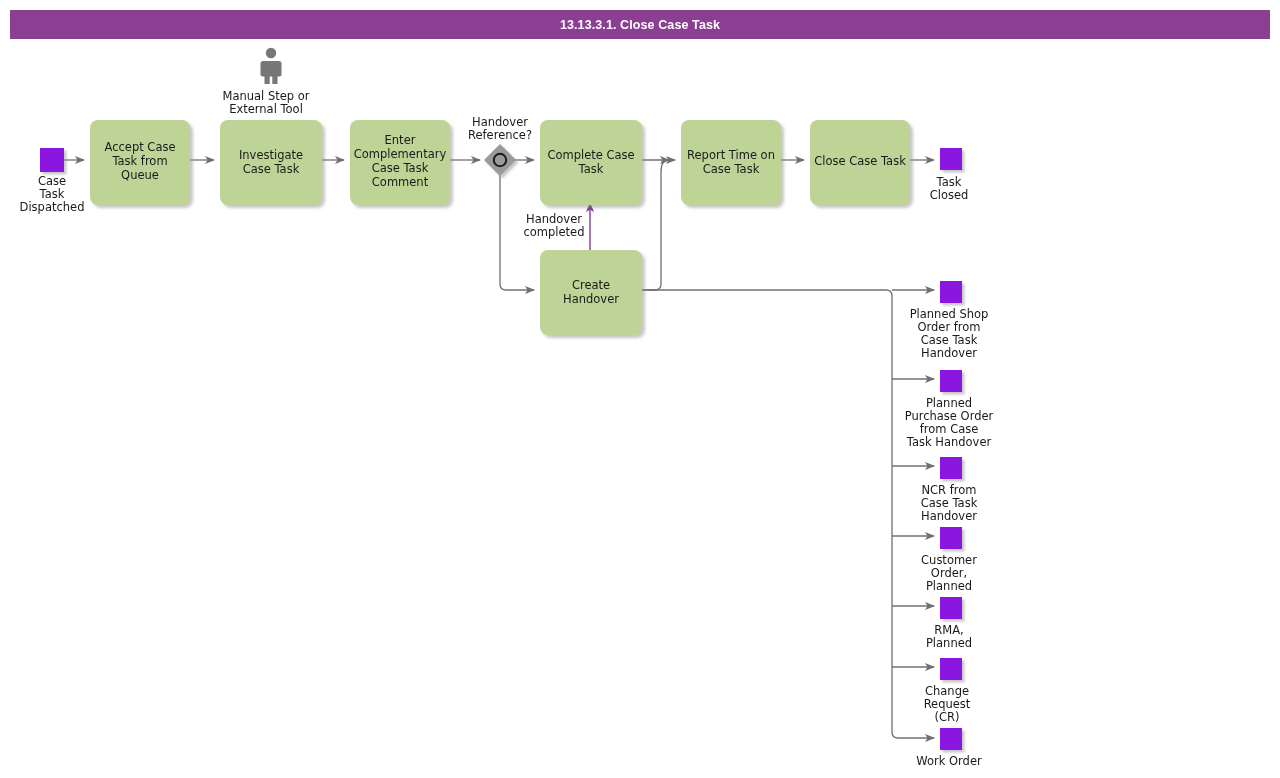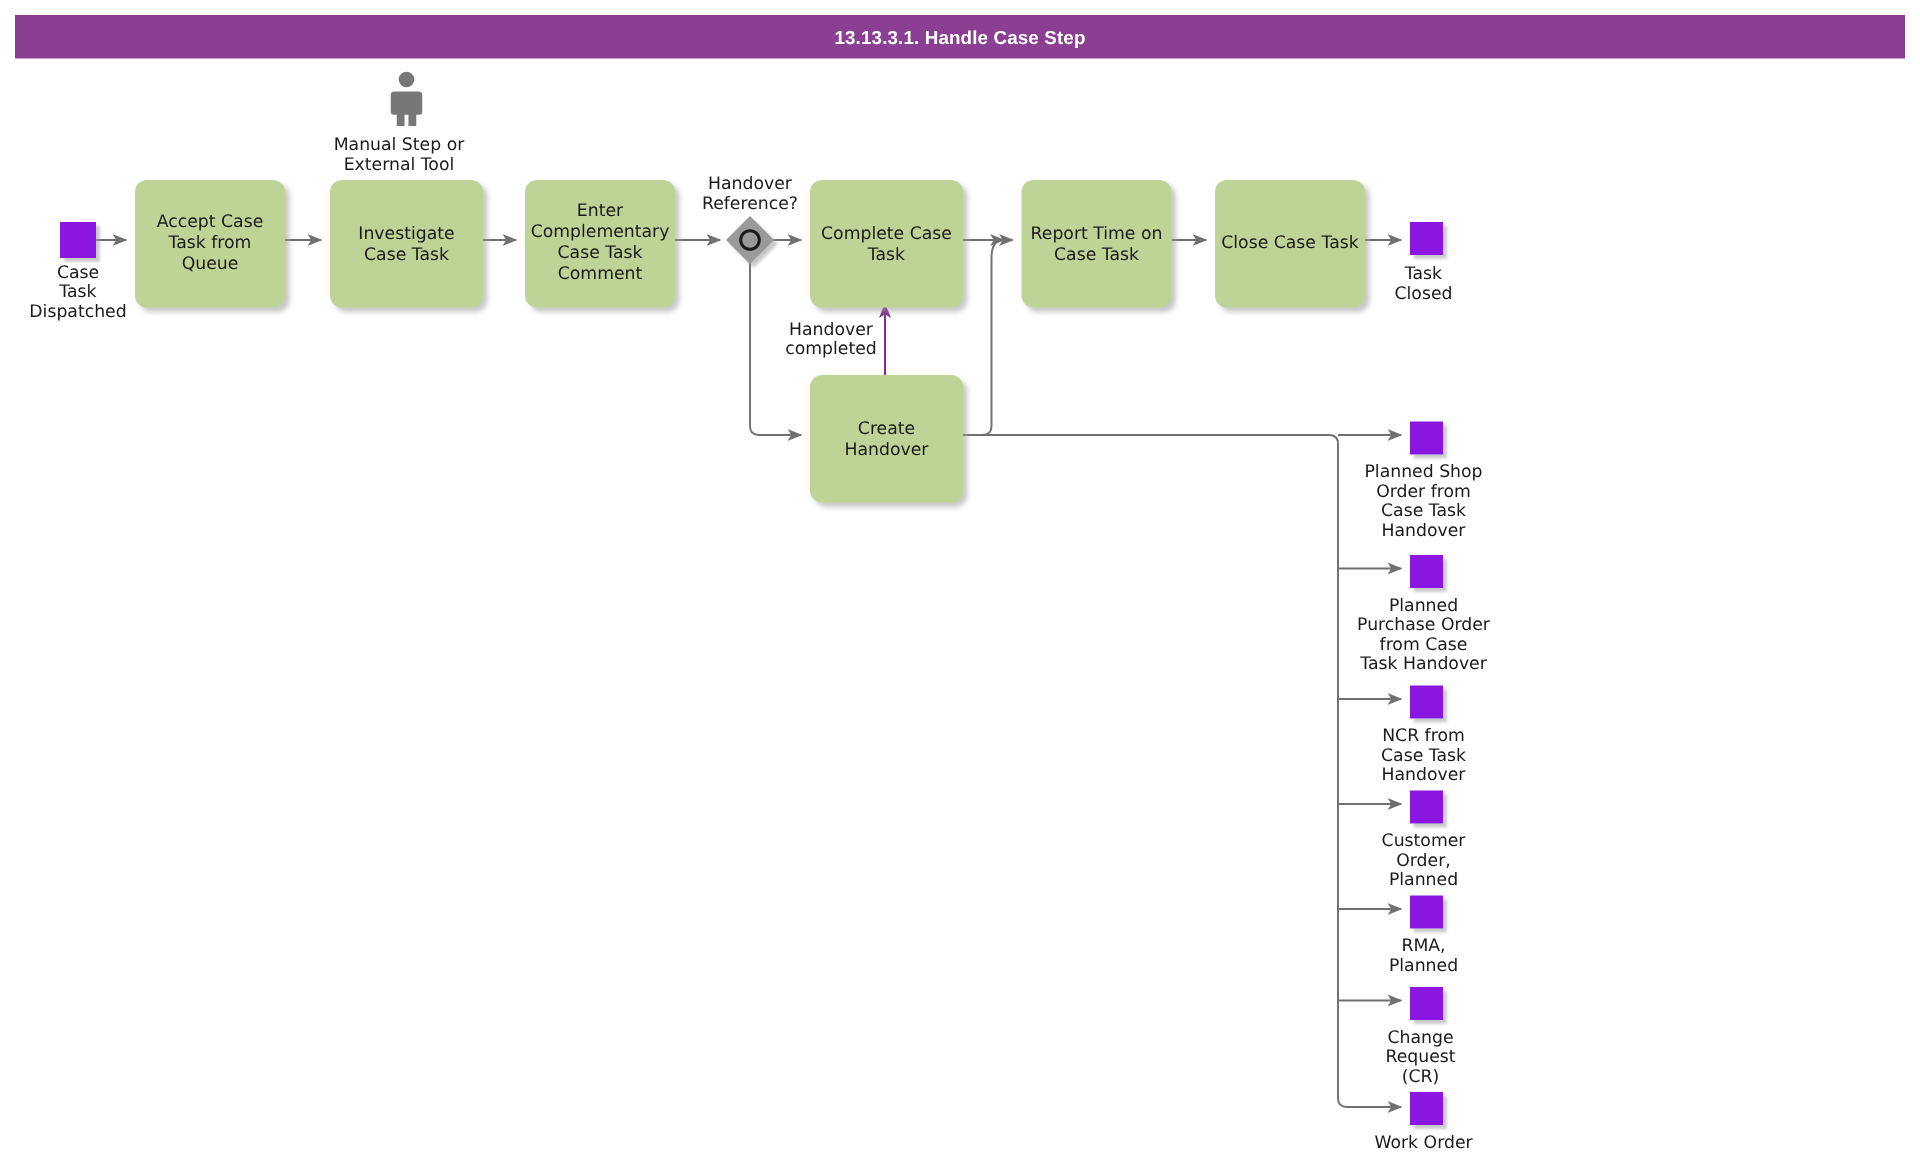--- a/index.html
+++ b/index.html
@@ -49,21 +49,21 @@
   }
   .task-label { font-size: 11.5px; }
   .node-label { font-size: 11.5px; }
   .edge-label { font-size: 11.5px; }
 </style>
 </head>
 <body>
 
 <div id="diagram-root">
 
-  <div class="title-bar">13.13.3.1. Handle Case Step</div>
+  <div class="title-bar">13.13.3.1. Close Case Task</div>
 
   <svg class="canvas" viewBox="0 0 1280 778" xmlns="http://www.w3.org/2000/svg">
     <defs>
       <marker id="arrow-gray" markerWidth="10" markerHeight="8" refX="9" refY="4" orient="auto" markerUnits="userSpaceOnUse">
         <path d="M0,0 L10,4 L0,8 L2.5,4 Z" fill="#707070"></path>
       </marker>
       <marker id="arrow-purple" markerWidth="10" markerHeight="8" refX="9" refY="4" orient="auto" markerUnits="userSpaceOnUse">
         <path d="M0,0 L10,4 L0,8 L2.5,4 Z" fill="#7b2d8b"></path>
       </marker>
       <filter id="soft-shadow" x="-20%" y="-20%" width="150%" height="150%">

